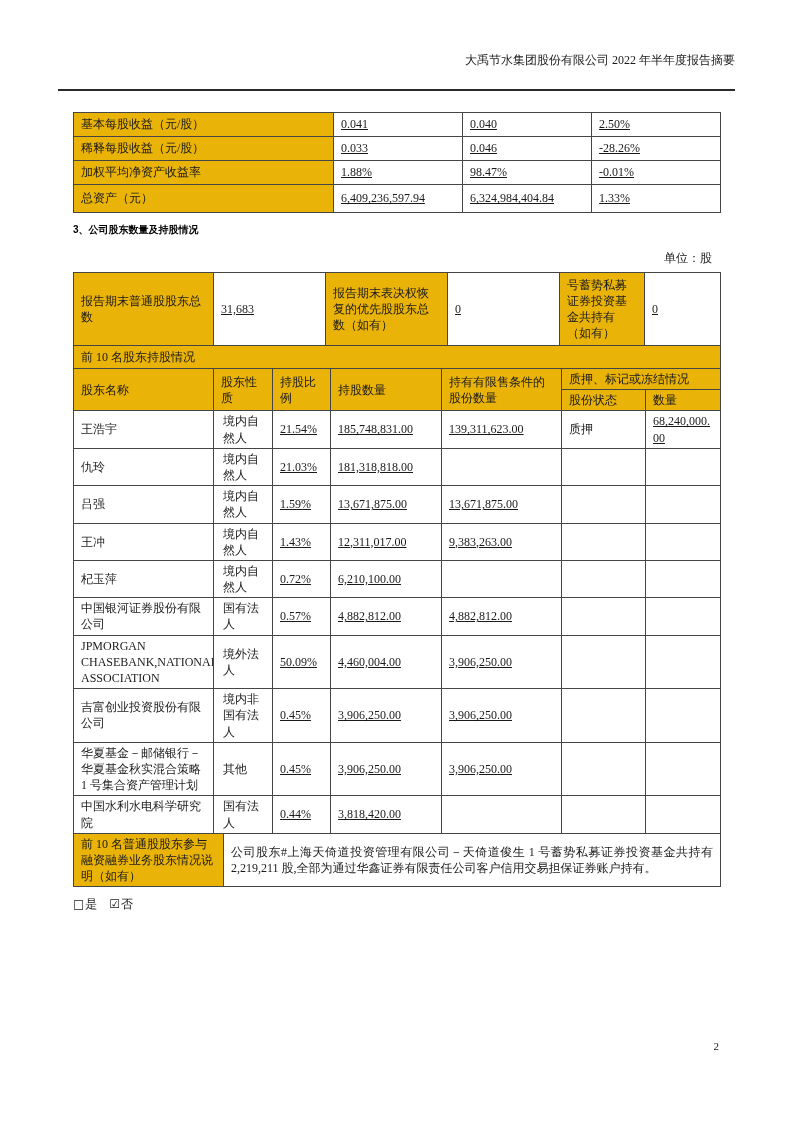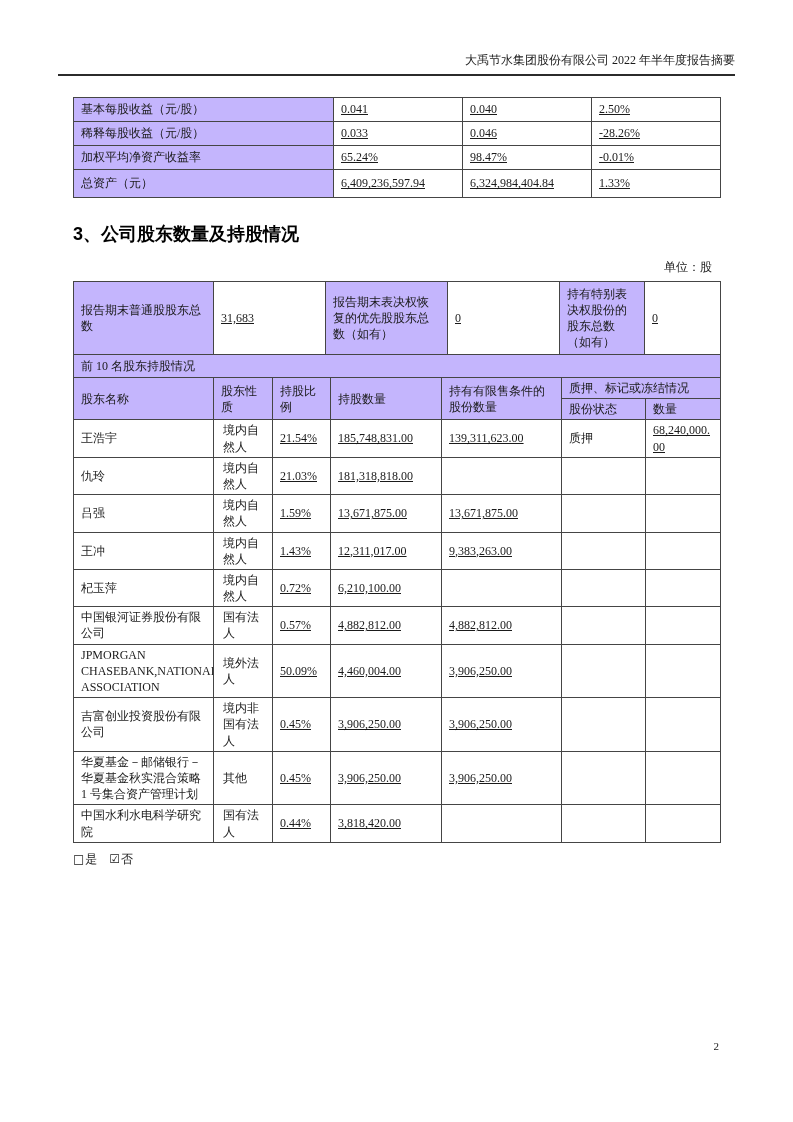--- a/index.html
+++ b/index.html
@@ -11,52 +11,52 @@
     background: #ffffff;
     font-family: "Liberation Serif", "DejaVu Serif", serif;
     color: #1a1a1a;
   }
   .content { position: absolute; left: 73px; top: 0; width: 647px; }
 
   .doc-header {
     margin: 52px -15px 0 -15px;
     text-align: right;
     font-size: 12px;
-    padding-bottom: 5px;
+    padding-bottom: 20px;
     border-bottom: 2px solid #2b2b2b;
   }
 
   table.t {
     width: 647px;
     border-collapse: collapse;
     table-layout: fixed;
     font-size: 12px;
   }
   table.t + table.t { margin-top: -1px; }
   .t td, .t th {
     border: 1px solid #454545;
     padding: 2px 7px;
     vertical-align: middle;
     line-height: 1.35;
     font-weight: normal;
     text-align: left;
     overflow: hidden;
   }
-  .g { background: #c4b5fd; }
+  .g { background: #eab308; }
   .num { text-align: right; text-decoration: underline; }
   .ctr { text-align: center; }
   .nature { padding: 2px 9px !important; }
   .breakall { word-break: break-all; }
   .t1 { margin-top: 21px; }
 
   .section-title {
-    margin-top: 24px;
+    margin-top: 10px;
     font-family: "Liberation Sans", "DejaVu Sans", sans-serif;
     font-weight: bold;
-    font-size: 18px;
+    font-size: 10px;
     color: #000;
   }
   .unit-line { margin-top: 13px; text-align: right; font-size: 12px; padding-right: 8px; }
   .counts-table { margin-top: 5px; }
 
   .footer-q { margin-top: 13px; font-size: 12px; }
   .footer-opts { margin-top: 9px; font-size: 12px; }
   .footer-opts .opt { margin-right: 12px; }
   .footer-opts .box { font-family: "DejaVu Sans", sans-serif; font-size: 12px; margin-right: 1px; }
 
@@ -85,21 +85,21 @@
         <td class="num">2.50%</td>
       </tr>
       <tr style="height:24px">
         <td class="g">稀释每股收益（元/股）</td>
         <td class="num">0.033</td>
         <td class="num">0.046</td>
         <td class="num">-28.26%</td>
       </tr>
       <tr style="height:24px">
         <td class="g">加权平均净资产收益率</td>
-        <td class="num">65.24%</td>
+        <td class="num">1.88%</td>
         <td class="num">98.47%</td>
         <td class="num">-0.01%</td>
       </tr>
       <tr style="height:28px">
         <td class="g">总资产（元）</td>
         <td class="num">6,409,236,597.94</td>
         <td class="num">6,324,984,404.84</td>
         <td class="num">1.33%</td>
       </tr>
     </tbody>
@@ -116,21 +116,21 @@
           <col style="width:112px">
           <col style="width:85px">
           <col style="width:76px">
         </colgroup>
       <tbody>
           <tr style="height:73px">
         <td class="g">报告期末普通股股东总数</td>
         <td class="num">31,683</td>
         <td class="g">报告期末表决权恢复的优先股股东总数（如有）</td>
         <td class="num">0</td>
-        <td class="g">持有特别表决权股份的股东总数（如有）</td>
+        <td class="g">号蓄势私募证券投资基金共持有（如有）</td>
         <td class="num">0</td>
       </tr>
     </tbody>
       </table>
 
     <table class="t">
       <colgroup>
           <col style="width:140px">
           <col style="width:59px">
           <col style="width:58px">
@@ -248,20 +248,24 @@
       </tr>
     </tbody>
       </table>
 
     <table class="t">
       <colgroup>
           <col style="width:150px">
           <col style="width:497px">
         </colgroup>
       <tbody>
+      <tr style="height:47px">
+        <td class="g">前 10 名普通股股东参与融资融券业务股东情况说明（如有）</td>
+        <td style="text-align:justify">公司股东#上海天倚道投资管理有限公司－天倚道俊生 1 号蓄势私募证券投资基金共持有 2,219,211 股,全部为通过华鑫证券有限责任公司客户信用交易担保证券账户持有。</td>
+      </tr>
     </tbody>
       </table>
 
     <div class="footer-opts">
       <span class="opt"><span class="box">□</span><span>是</span></span><span class="opt"><span class="box">☑</span><span>否</span></span>
     </div>
 
   </div>
 
   <div class="page-number">2</div>

